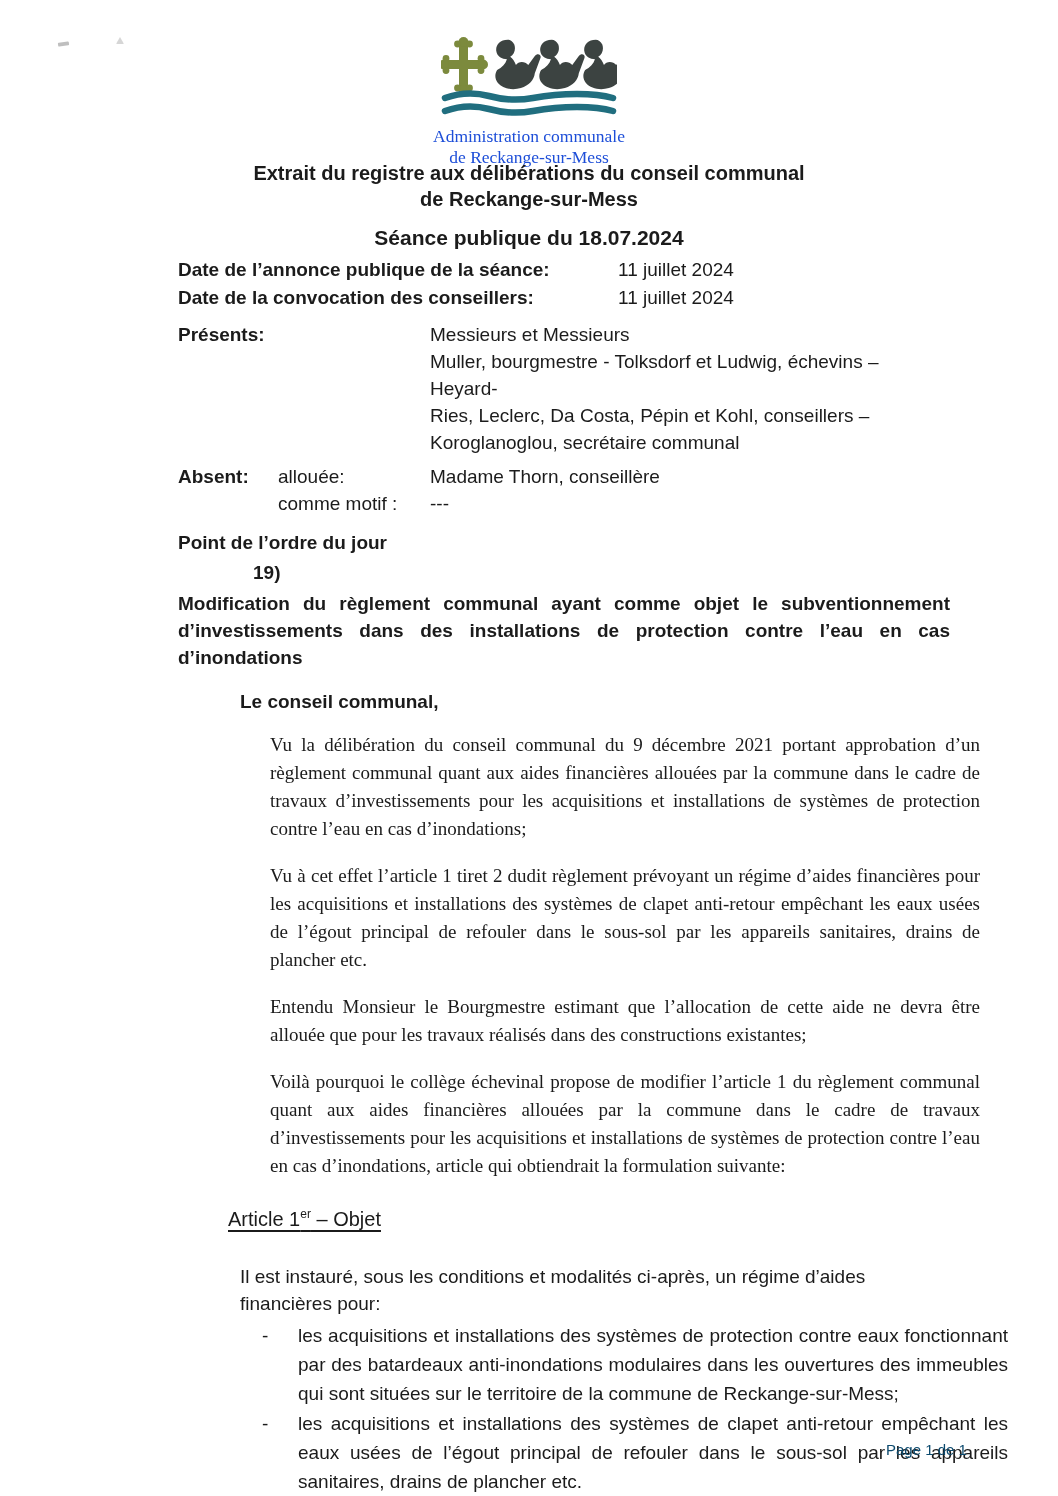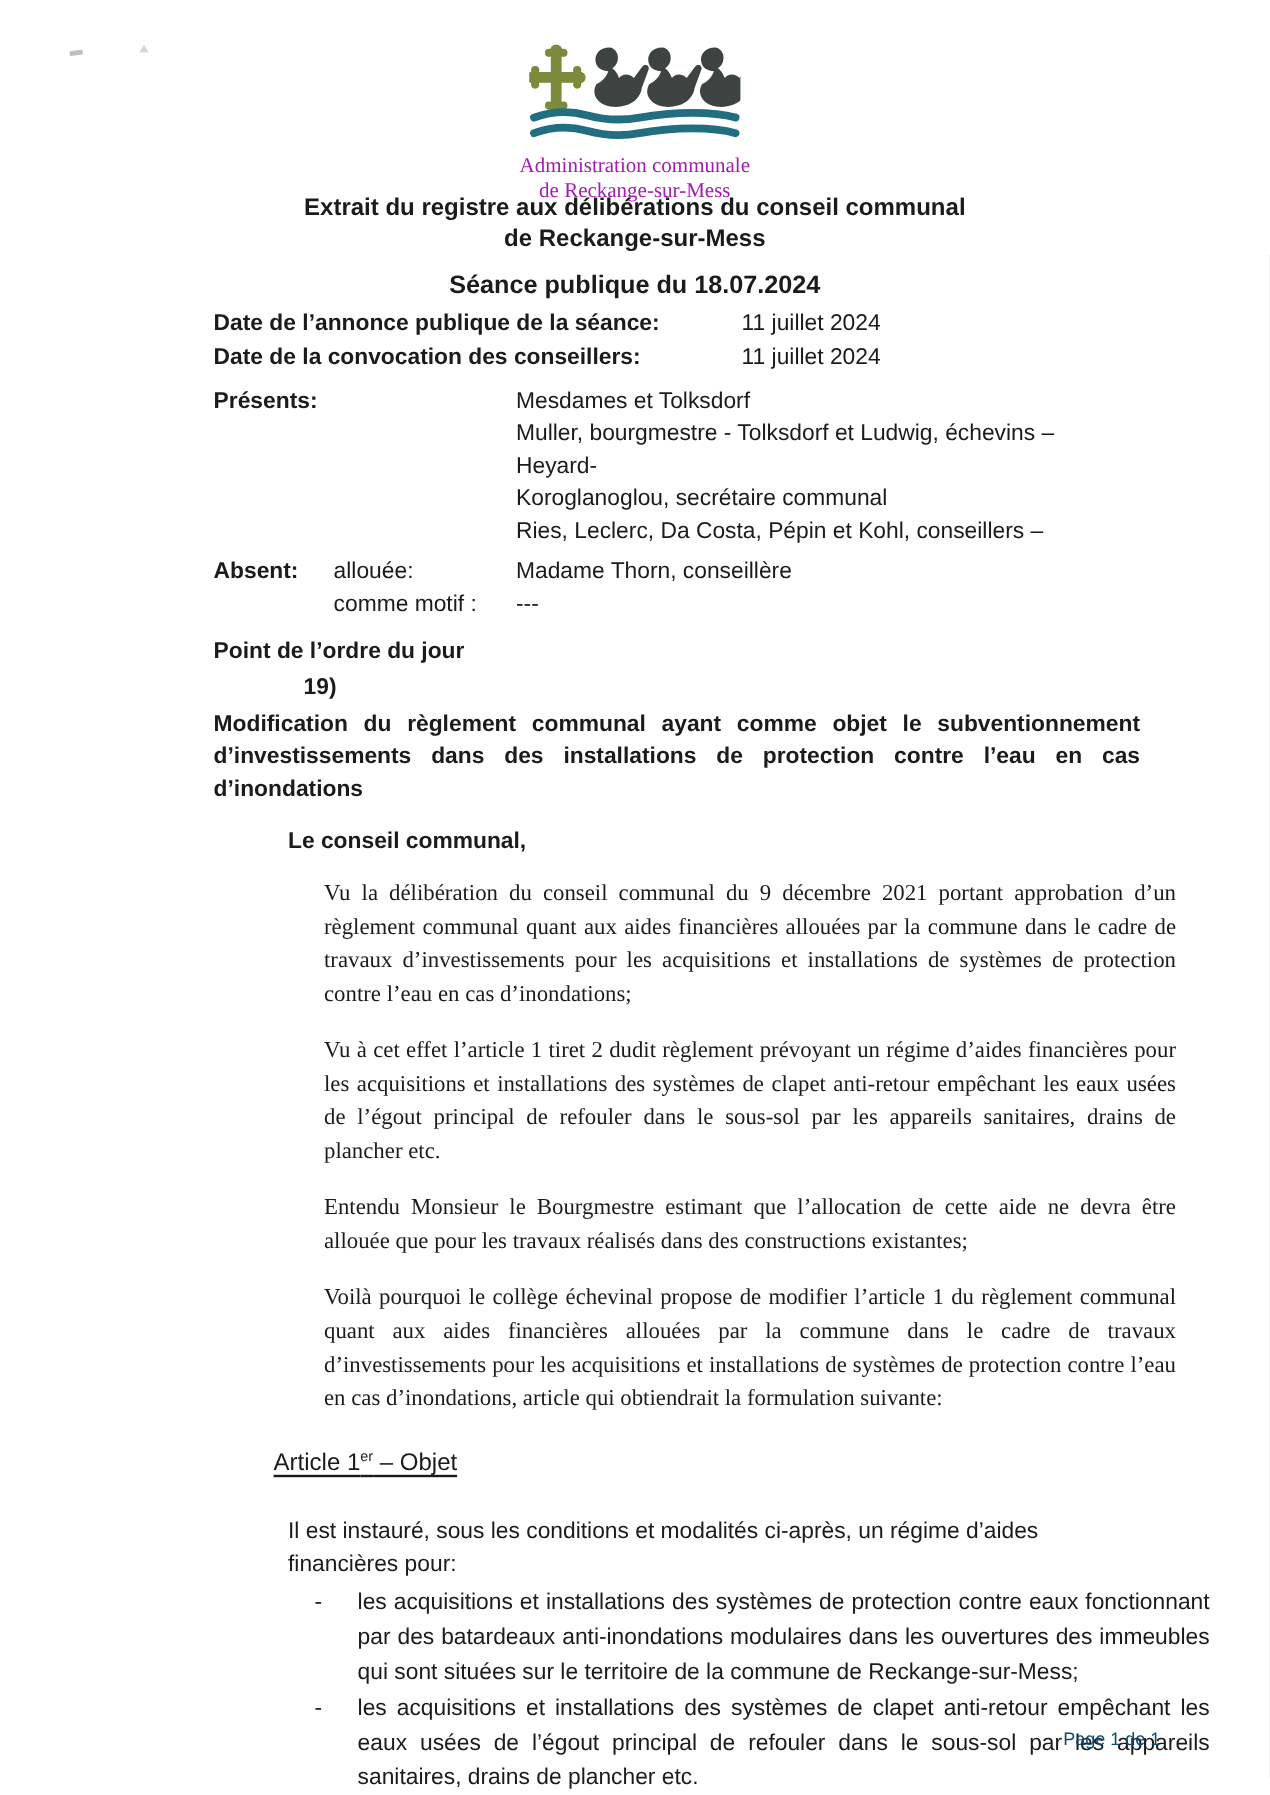--- a/index.html
+++ b/index.html
@@ -12,21 +12,21 @@
     color:#1b1b1b;
     overflow:hidden;
   }
   
   .scan-mark{position:absolute;background:#8a8a8a;opacity:.55;border-radius:1px;}
   .scan-mark.m1{left:58px;top:42px;width:11px;height:4px;transform:rotate(-8deg);}
   .scan-mark.m2{left:116px;top:37px;width:8px;height:7px;opacity:.35;clip-path:polygon(50% 0,100% 100%,0 100%);}
 
   
   .logo-wrap{position:absolute;top:36px;left:0;right:0;text-align:center;}
-  .logo-caption{margin-top:6px;font-family:"Liberation Serif", serif;font-size:17.5px;line-height:21px;color:#a21caf;}
+  .logo-caption{margin-top:6px;font-family:"Liberation Serif", serif;font-size:17.5px;line-height:21px;color:#1d4ed8;}
 
   .title-block{position:absolute;top:160px;left:0;right:0;text-align:center;}
   .title-line{font-size:20px;font-weight:bold;line-height:26px;}
   .session-line{margin-top:14px;font-size:21px;font-weight:bold;}
 
   
   .content{position:absolute;top:256px;left:178px;width:772px;font-size:19px;line-height:27px;}
 
   .row-date{display:grid;grid-template-columns:440px 1fr;line-height:28px;}
   .row-presents{display:grid;grid-template-columns:252px 1fr;margin-top:9px;}
@@ -115,24 +115,24 @@
       <div>11 juillet 2024</div>
     </div>
     <div class="row-date">
       <div class="lbl">Date de la convocation des conseillers:</div>
       <div>11 juillet 2024</div>
     </div>
 
     <div class="row-presents">
       <div class="lbl">Présents:</div>
       <div class="val-lines">
-        <div>Mesdames et Tolksdorf</div>
+        <div>Messieurs et Messieurs</div>
         <div>Muller, bourgmestre - Tolksdorf et Ludwig, échevins – Heyard-</div>
+        <div>Ries, Leclerc, Da Costa, Pépin et Kohl, conseillers –</div>
         <div>Koroglanoglou, secrétaire communal</div>
-        <div>Ries, Leclerc, Da Costa, Pépin et Kohl, conseillers –</div>
       </div>
     </div>
 
     <div class="row-absent">
       <div class="lbl">Absent:</div>
       <div>allouée:</div>
       <div>Madame Thorn, conseillère</div>
     </div>
     <div class="row-absent second">
       <div></div>

